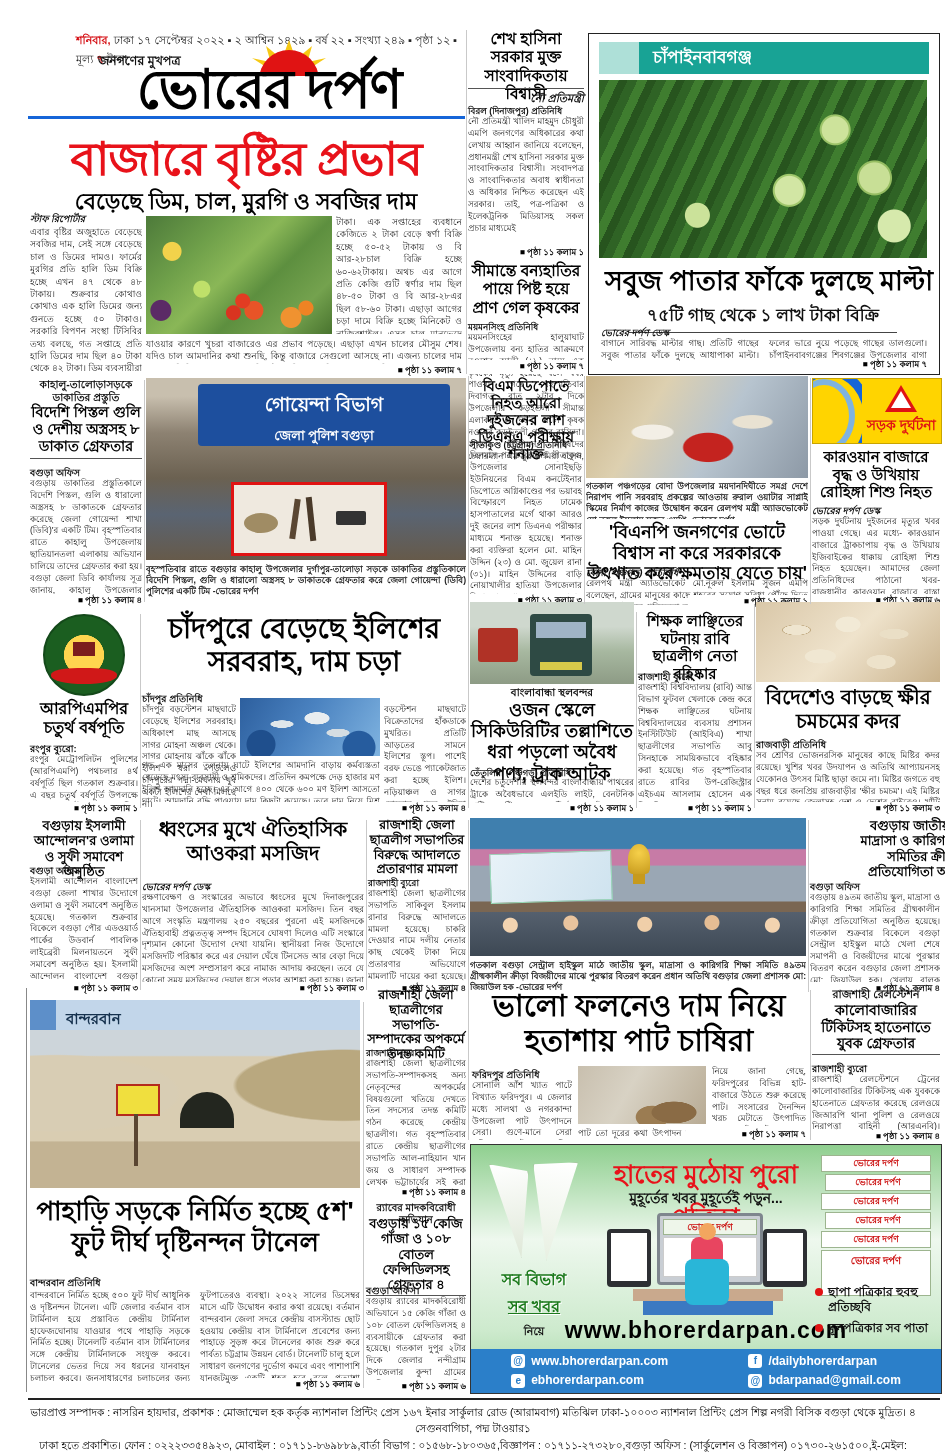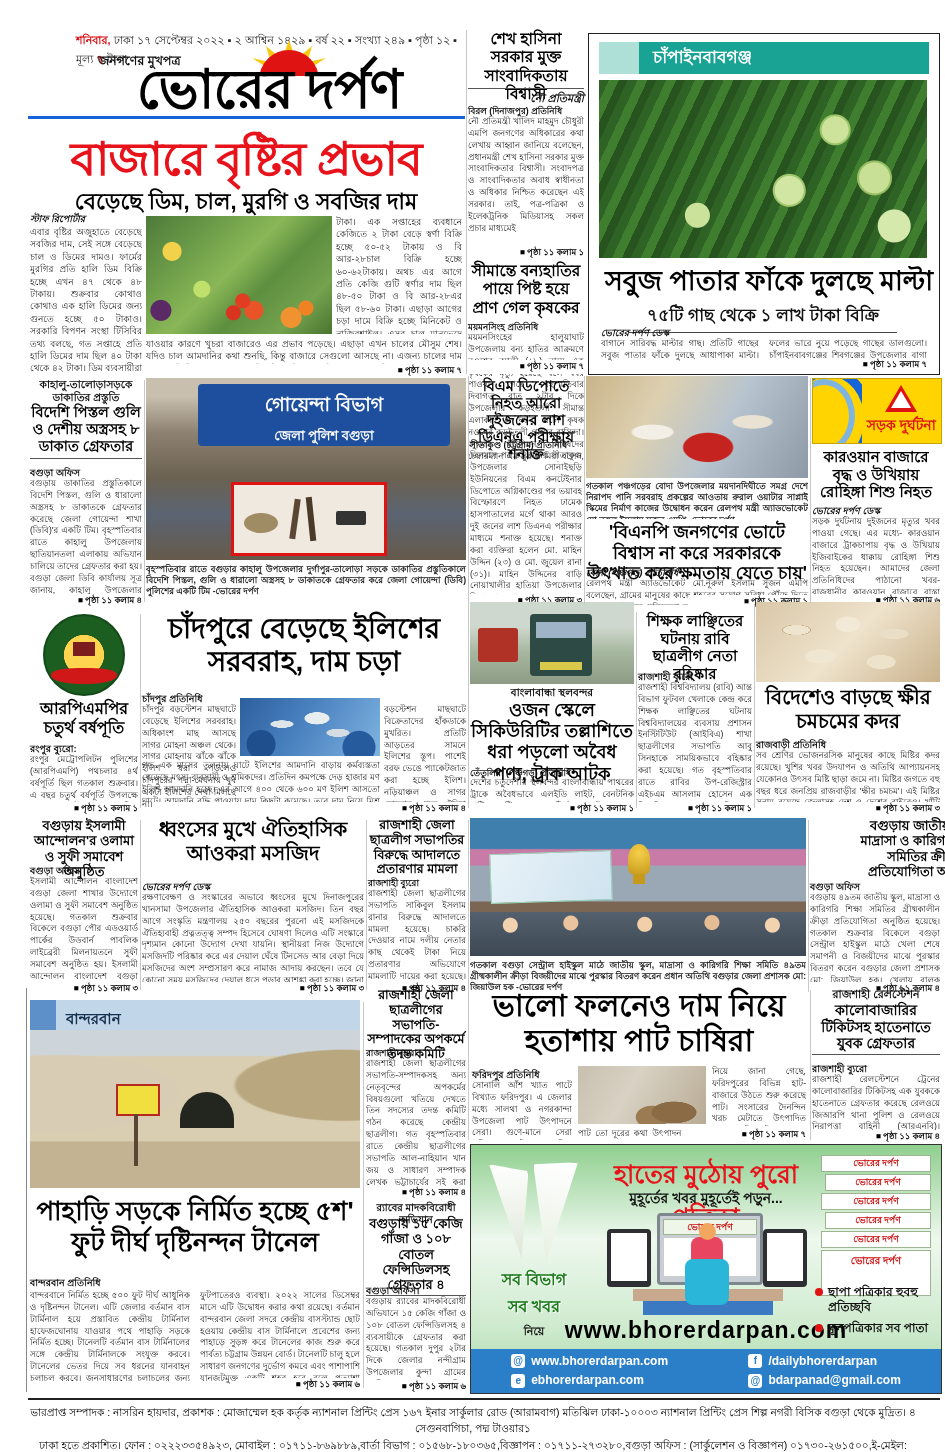--- a/index.html
+++ b/index.html
@@ -339,21 +339,21 @@
   <div class="abs end" style="left:812px;top:1130px;width:128px;">■ পৃষ্ঠা ১১ কলাম ৪</div>
 
   <div class="abs adbox" style="left:470px;top:1144px;width:470px;height:248px;">
 
     <div style="position:absolute;left:14px;top:14px;width:96px;height:104px;">
       <div style="position:absolute;left:4px;top:2px;width:44px;height:96px;background:linear-gradient(180deg,#ffffff,#dfe8d8);border:1px solid #aabfa0;clip-path:polygon(18% 0,100% 14%,52% 100%);transform:rotate(-10deg);"></div>
       <div style="position:absolute;left:42px;top:0px;width:46px;height:100px;background:linear-gradient(180deg,#ffffff,#e8f0e2);border:1px solid #aabfa0;clip-path:polygon(0 8%,92% 0,55% 100%);transform:rotate(8deg);"></div>
     </div>
     <div style="position:absolute;left:8px;top:122px;width:110px;text-align:center;">
       <div style="color:#1c7a1c;font-weight:900;font-size:16px;text-shadow:1px 1px 0 #fff;">সব বিভাগ</div>
-      <div style="color:#1c7a1c;font-weight:900;font-size:16px;text-shadow:1px 1px 0 #fff;">সব খবর</div>
+      <div style="color:#1c7a1c;font-weight:900;font-size:16px;text-shadow:1px 1px 0 #fff;text-decoration:underline;">সব খবর</div>
       <div style="font-size:11px;font-weight:bold;margin-top:2px;">নিয়ে</div>
       <div>
         <span style="color:#e01313;font-weight:900;font-size:22px;">১২</span>
         <span style="font-size:11px;font-weight:bold;">পৃষ্ঠা প্রতিদিন</span>
       </div>
     </div>
 
     <div class="ad-title" style="position:absolute;left:120px;top:10px;width:230px;">হাতের মুঠোয় পুরো পত্রিকা</div>
     <div class="ad-sub" style="position:absolute;left:120px;top:42px;width:230px;">মুহূর্তের খবর মুহূর্তেই পড়ুন...</div>
     <div style="position:absolute;left:128px;top:62px;width:216px;height:108px;">

